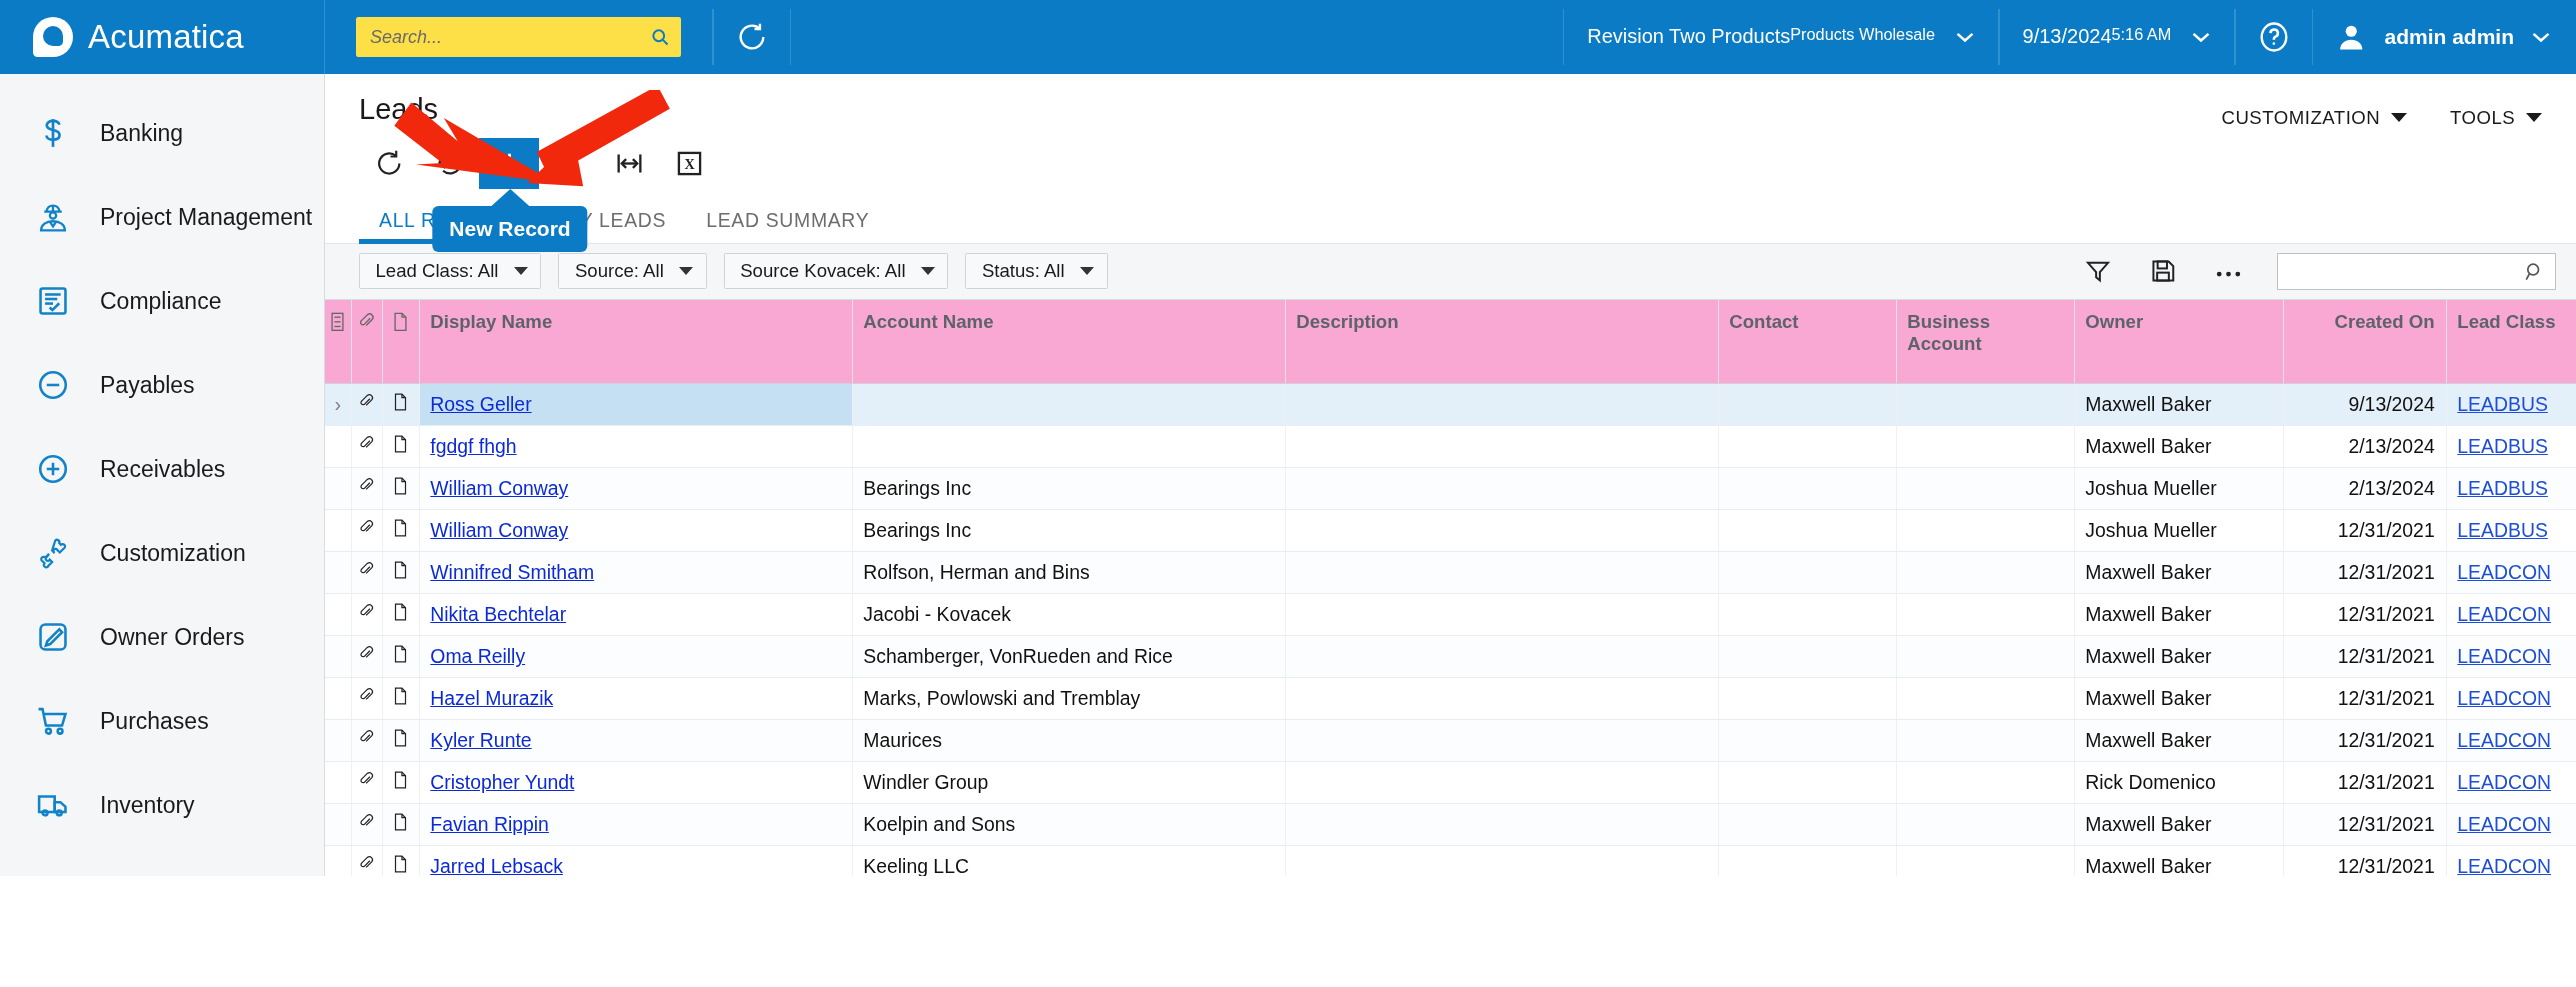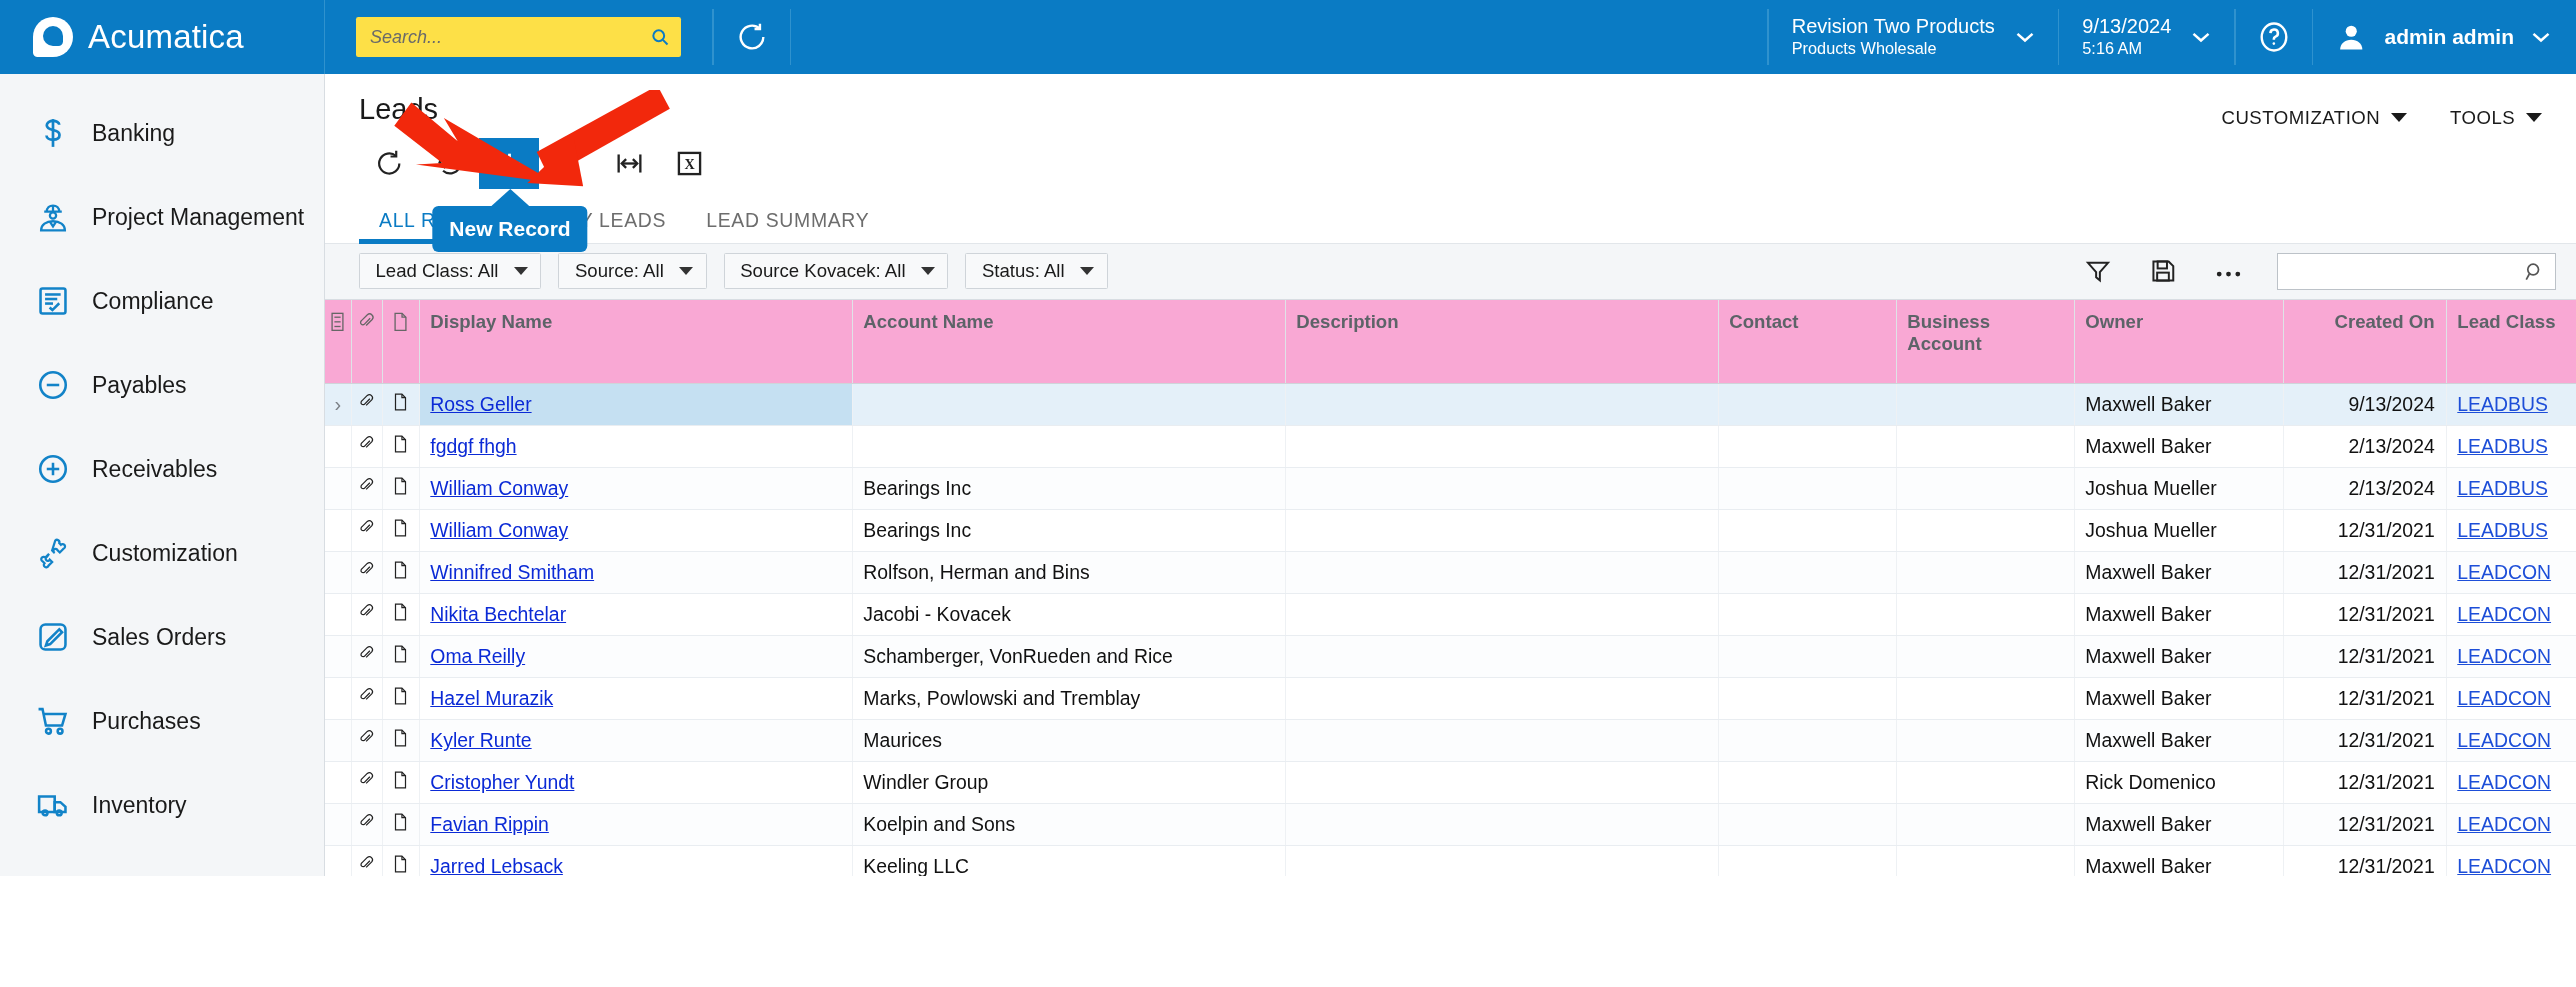--- a/index.html
+++ b/index.html
@@ -53,41 +53,41 @@
   .tb-sep { width: 1.5px; background: #2f92ce; margin: 9.3px 0; }
   .tb-icon-btn {
     width: 76px; display: flex; align-items: center; justify-content: center;
   }
   .tb-spacer { flex: 1; }
 
   .tb-cell {
     display: flex; align-items: center; gap: 20px;
     padding: 0 23px;
   }
-  .tb-two-line { display: flex; flex-direction: column; justify-content: center; }
+  .tb-two-line { display: flex; flex-direction: row; justify-content: center; }
   .tb-l1 { font-size: 20px; line-height: 1.18; white-space: nowrap; }
   .tb-l2 { font-size: 16.3px; line-height: 1.22; white-space: nowrap; }
   .chev { width: 20px; height: 12.4px; flex: 0 0 auto; }
   .tb-user { display: flex; align-items: center; gap: 17px; padding: 0 25px 0 21.7px; font-weight: bold; }
   .tb-user-name { font-size: 21px; white-space: nowrap; }
 
   
   .body { flex: 1; display: flex; min-height: 0; }
 
   
   .sidebar {
     width: 325px; min-width: 325px;
     background: #f4f6f8;
     border-right: 0.8px solid #d8dde2;
     padding-top: 17px;
     overflow: hidden;
   }
   .side-item {
     height: 84px; display: flex; align-items: center;
-    padding-left: 34px; gap: 21px; cursor: pointer;
+    padding-left: 34px; gap: 29px; cursor: pointer;
   }
   .side-ico { width: 37px; height: 37px; flex: 0 0 auto; display: flex; align-items: center; justify-content: center; }
   .side-label { font-size: 23px; color: #1a1a1a; white-space: nowrap; }
 
   
   .main { flex: 1; min-width: 0; display: flex; flex-direction: column; background: #fff; position: relative; }
 
   .page-head { display: flex; align-items: flex-start; padding: 18.6px 34px 0 34px; }
   .page-title { font-size: 29px; color: #1a1a1a; font-weight: 400; }
   .head-right { margin-left: auto; display: flex; align-items: center; gap: 43px; padding-top: 14px; }
@@ -324,21 +324,21 @@
         <span class="side-label">Customization</span>
       </div>
 
       <div class="side-item">
         <span class="side-ico">
           <svg width="34" height="34" viewBox="0 0 24 24" fill="none" stroke="#1283c8" stroke-width="1.8">
             <rect x="3.2" y="3.2" width="17.6" height="17.6" rx="3.4"></rect>
             <path d="M16.4 6.6 8 15l-1 3 3-1 8.4-8.4z"></path>
           </svg>
         </span>
-        <span class="side-label">Sales Orders</span>
+        <span class="side-label">Owner Orders</span>
       </div>
 
       <div class="side-item">
         <span class="side-ico">
           <svg width="34" height="34" viewBox="0 0 24 24" fill="none" stroke="#1283c8" stroke-width="1.8">
             <polyline points="1.8,3.6 4.6,3.6 7,15.2 18.4,15.2 20.8,7 5.6,7"></polyline>
             <circle cx="8.8" cy="19.2" r="1.7"></circle>
               <circle cx="17" cy="19.2" r="1.7"></circle>
           </svg>
         </span>

